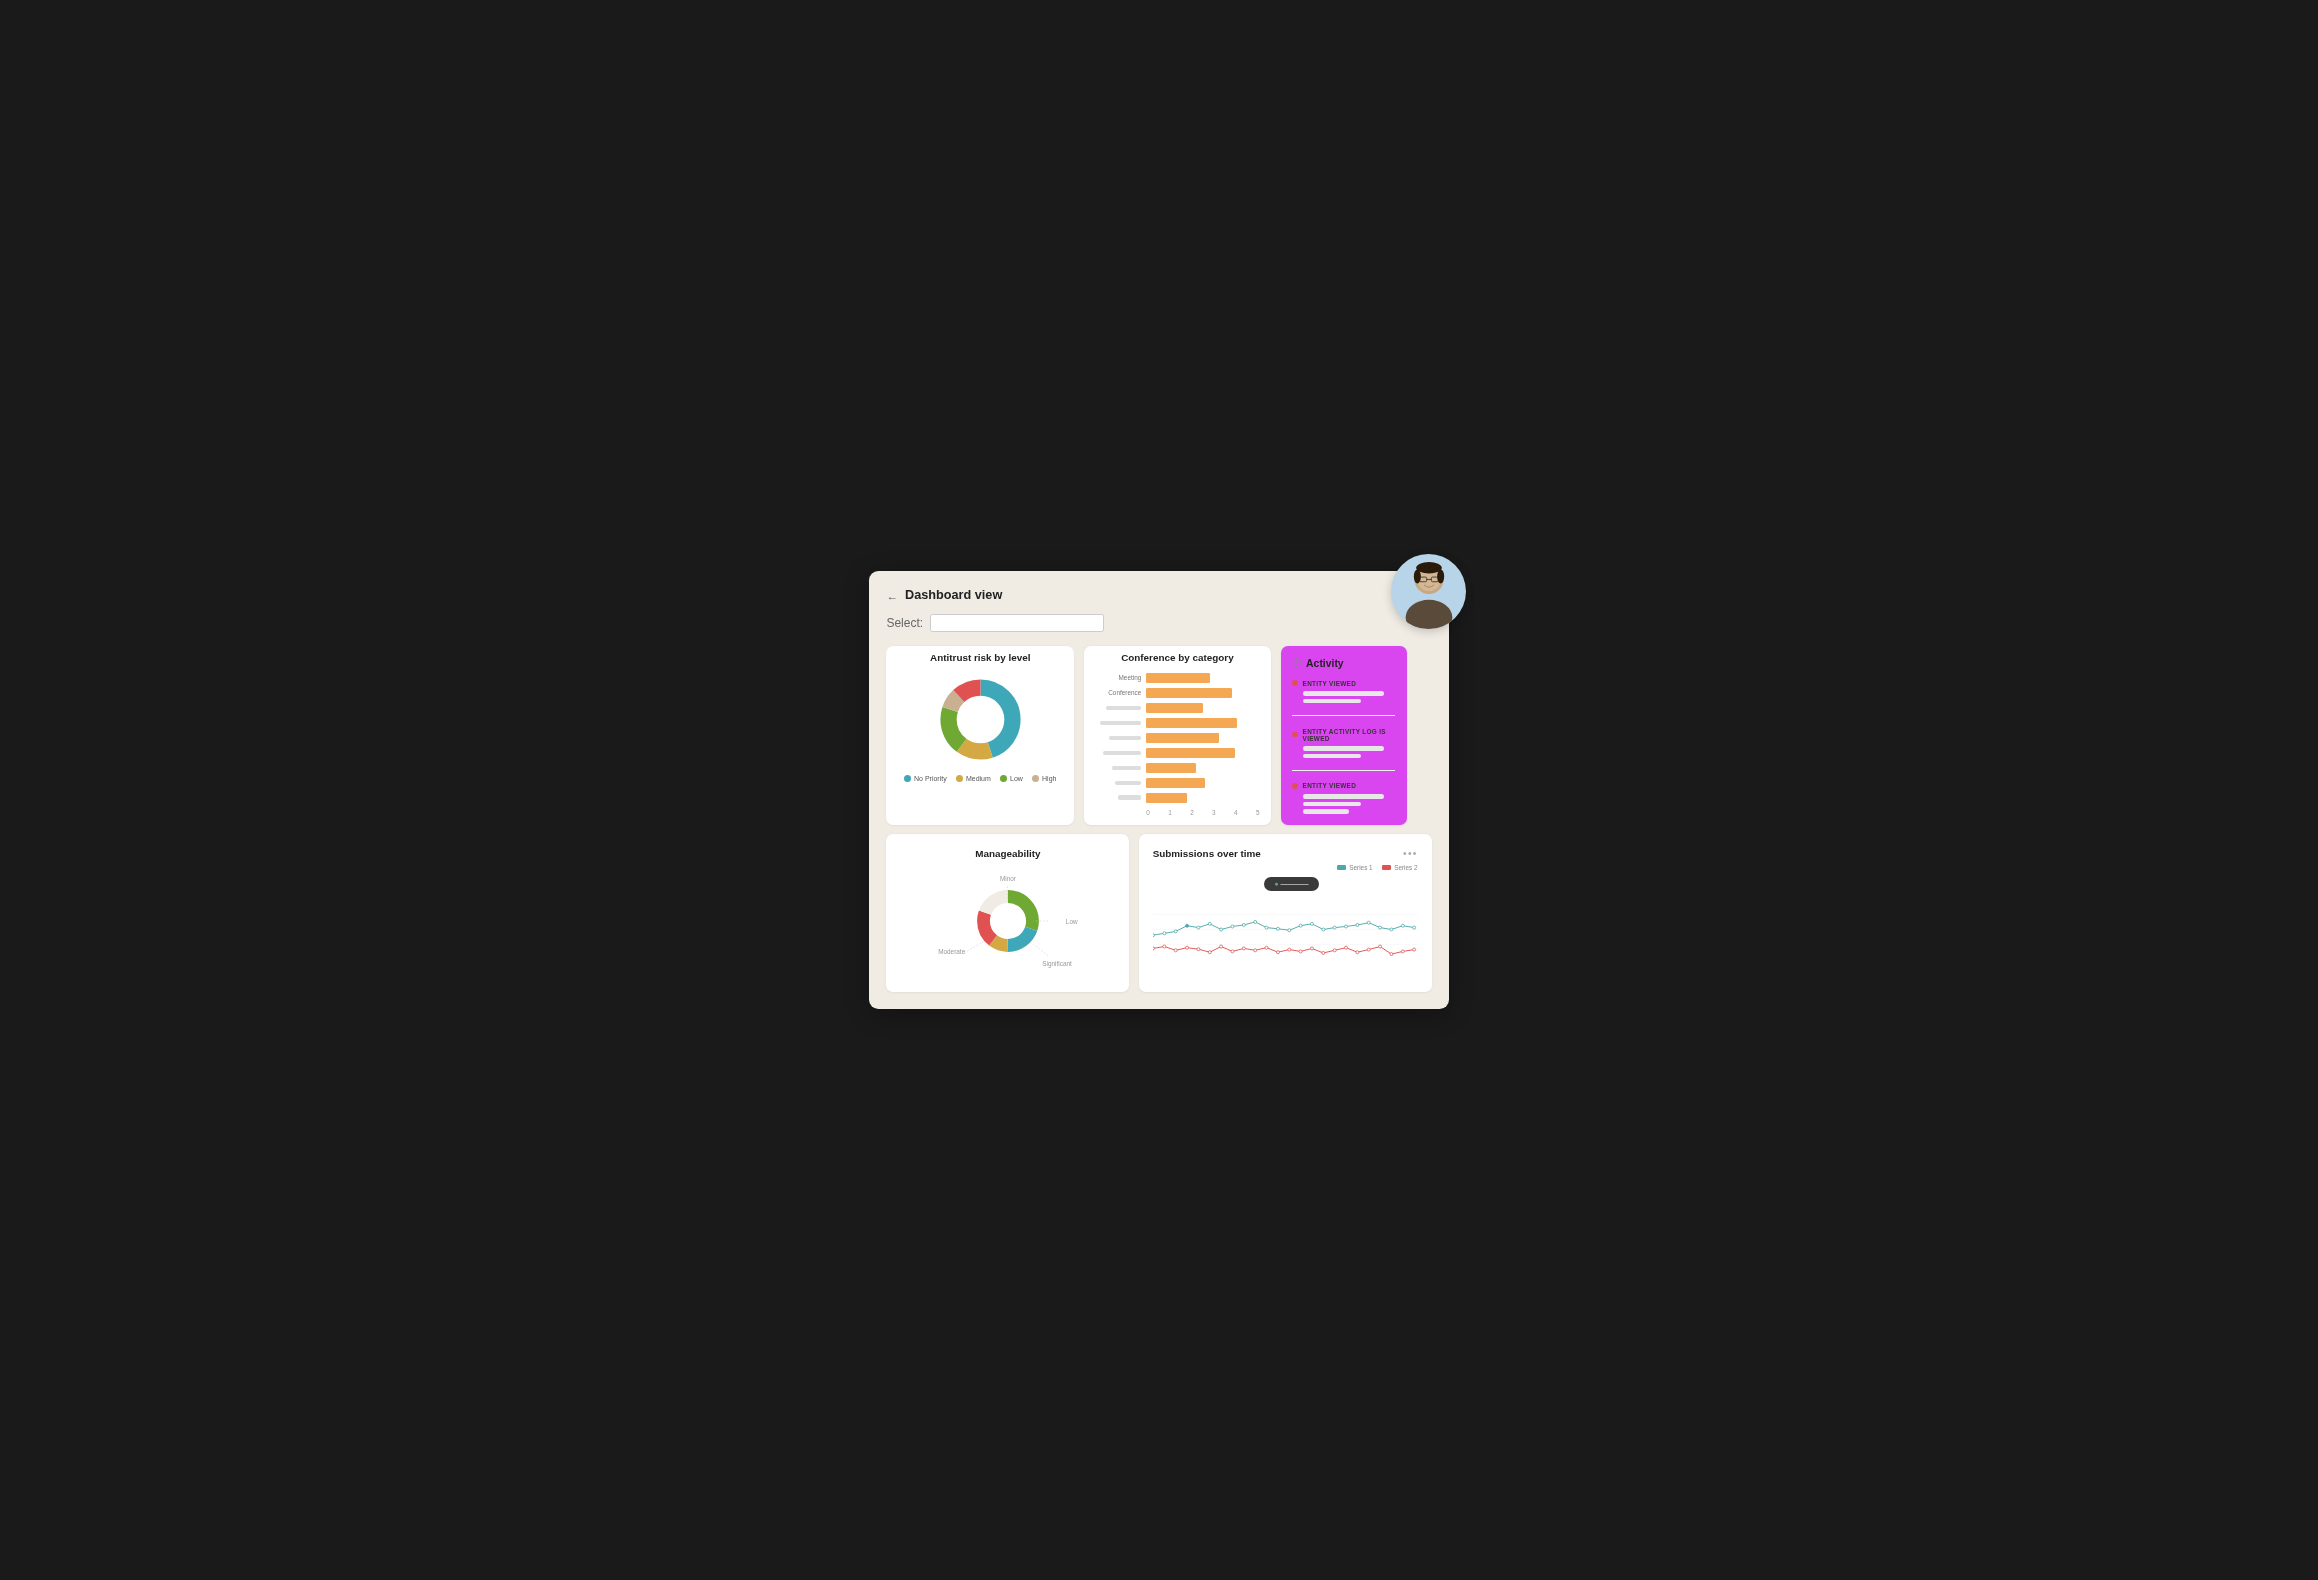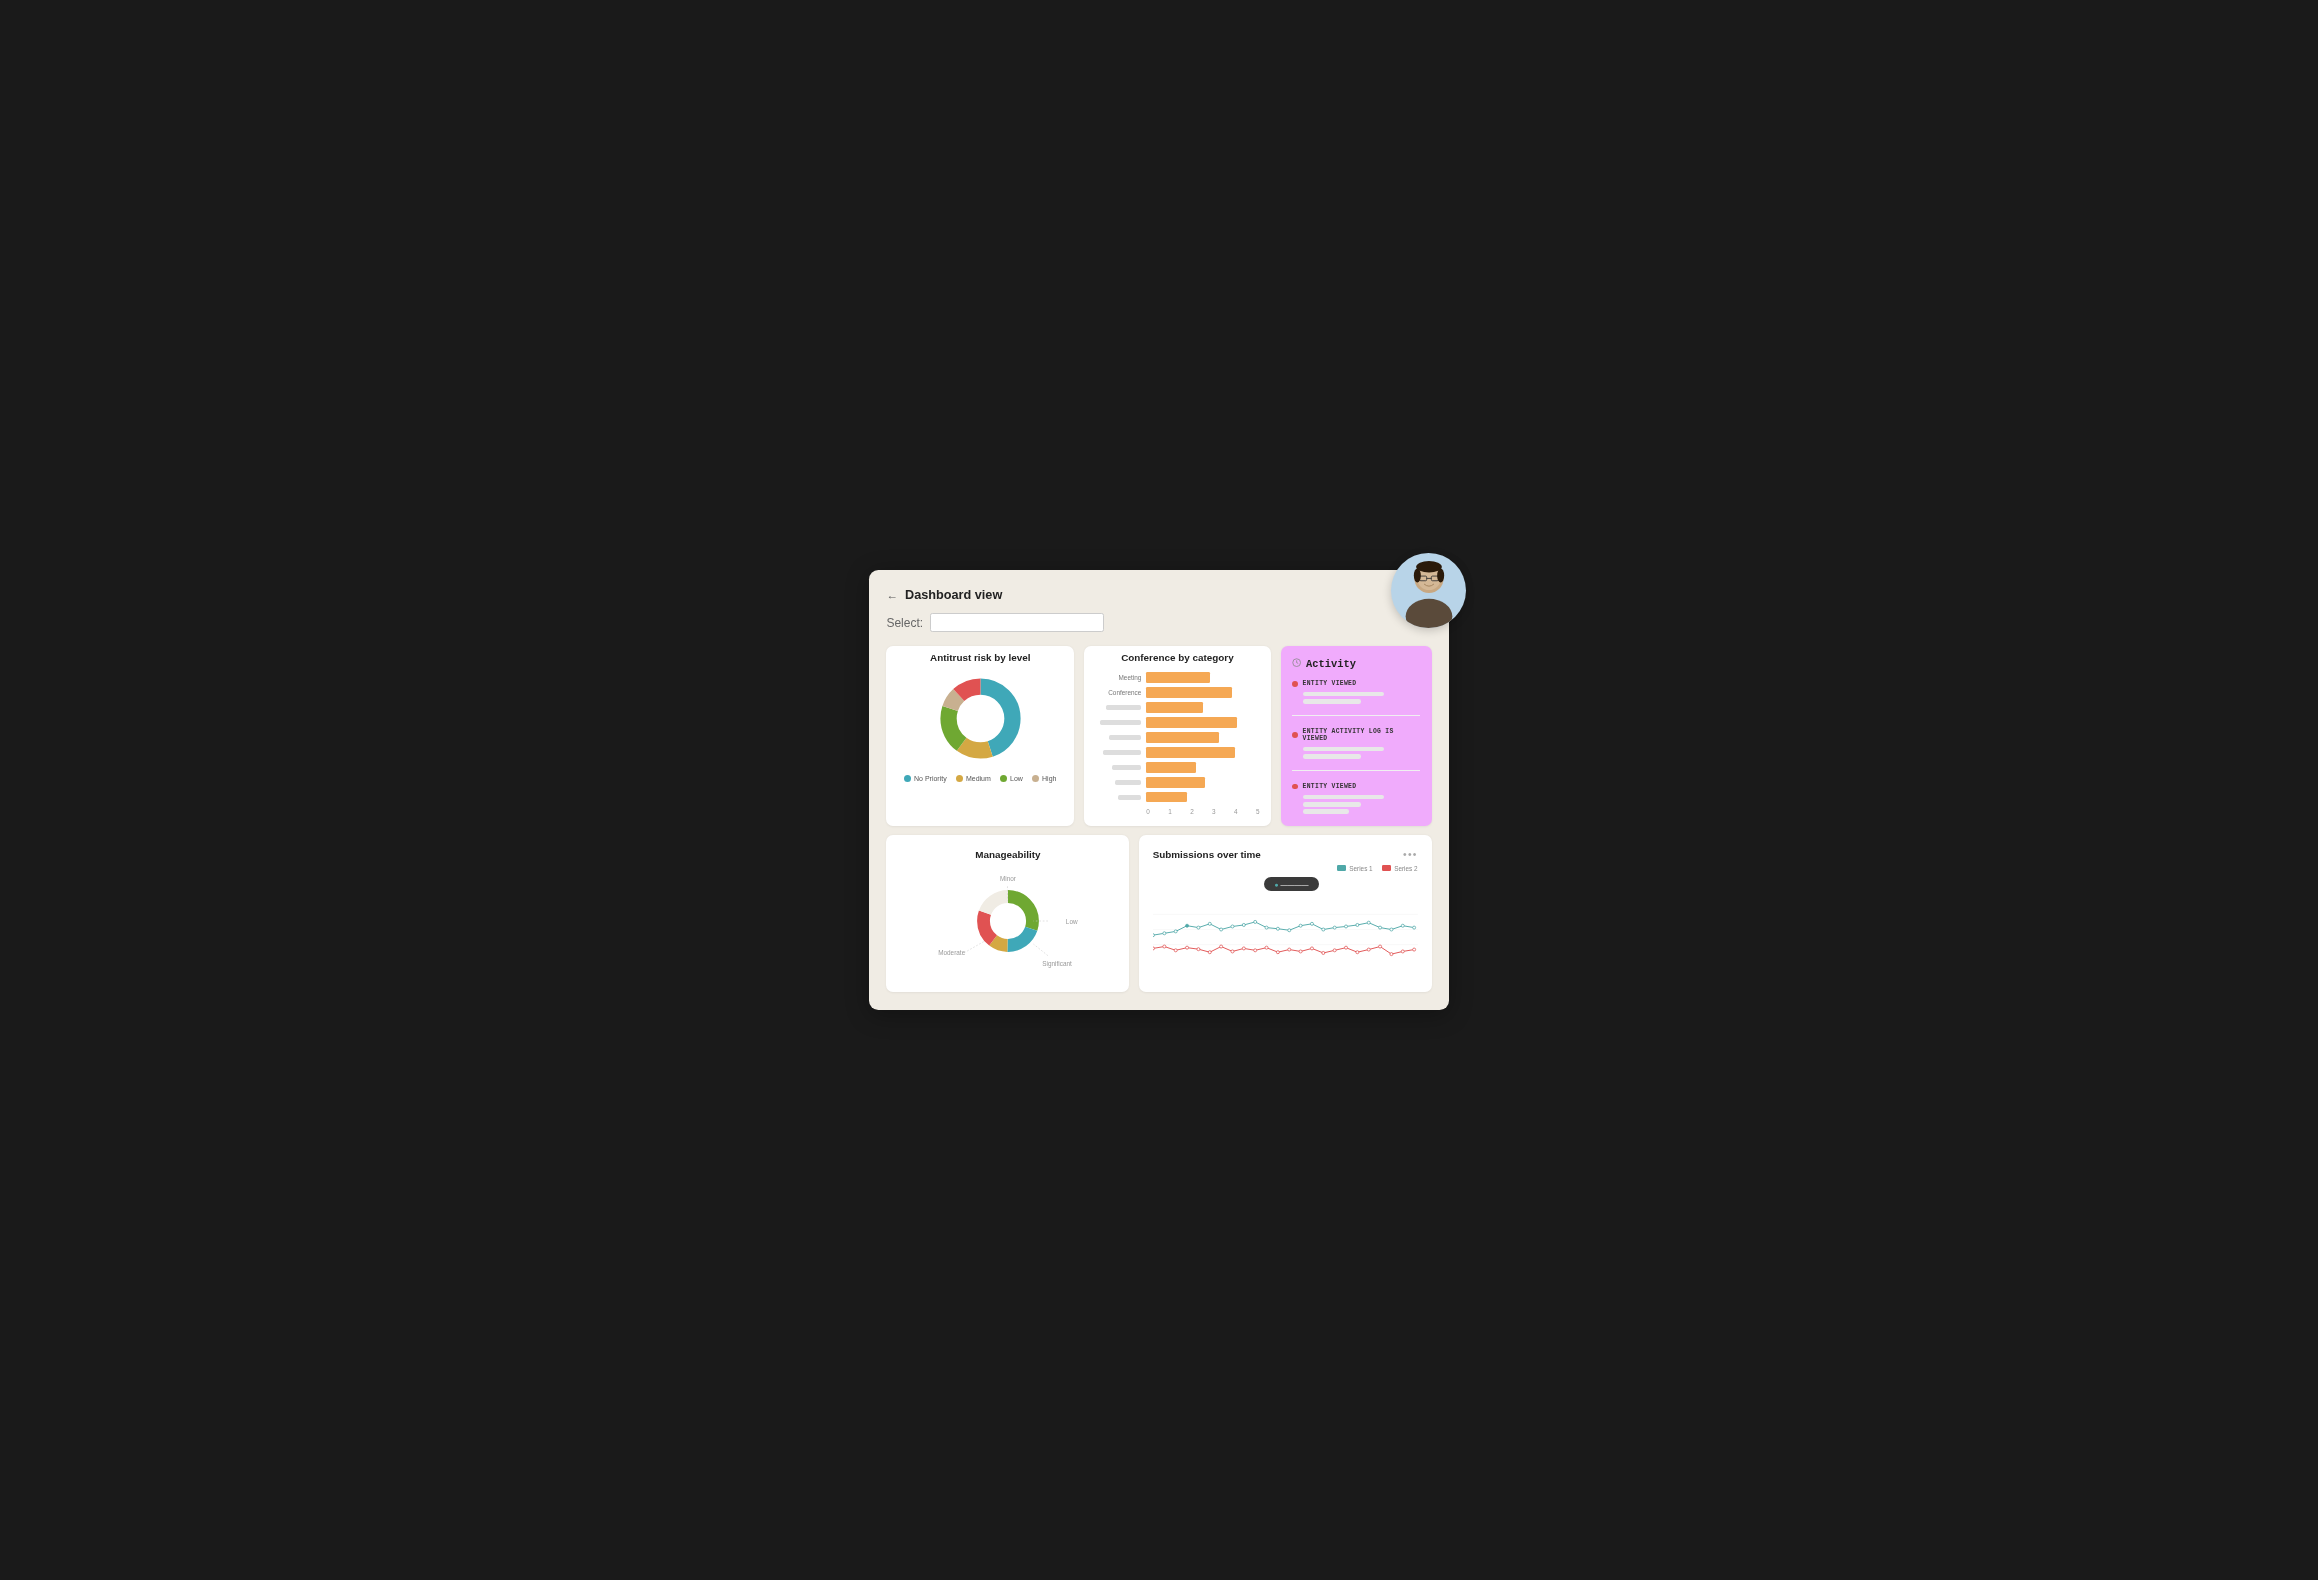--- a/index.html
+++ b/index.html
@@ -87,30 +87,29 @@
     }
     .card-title {
       font-size: 9.9px;
       font-weight: 600;
       color: #222;
       text-align: center;
       margin-bottom: 9.3px;
     }
     
     .activity-panel {
-      background: #f0abfc;
+      background: #d946ef;
       border-radius: 7px;
       padding: 11.6px;
-      width: 151px;
+      width: 126px;
       grid-row: 1;
       grid-column: 3;
       box-shadow: 0 0.6px 2.3px rgba(0,0,0,0.06);
       max-height: 220px;
       overflow: hidden;
-      font-family: Liberation Mono, monospace;
     }
     .activity-header {
       display: flex;
       align-items: center;
       gap: 4.6px;
       margin-bottom: 10.4px;
     }
     .activity-icon {
       color: #888;
       font-size: 9.3px;

